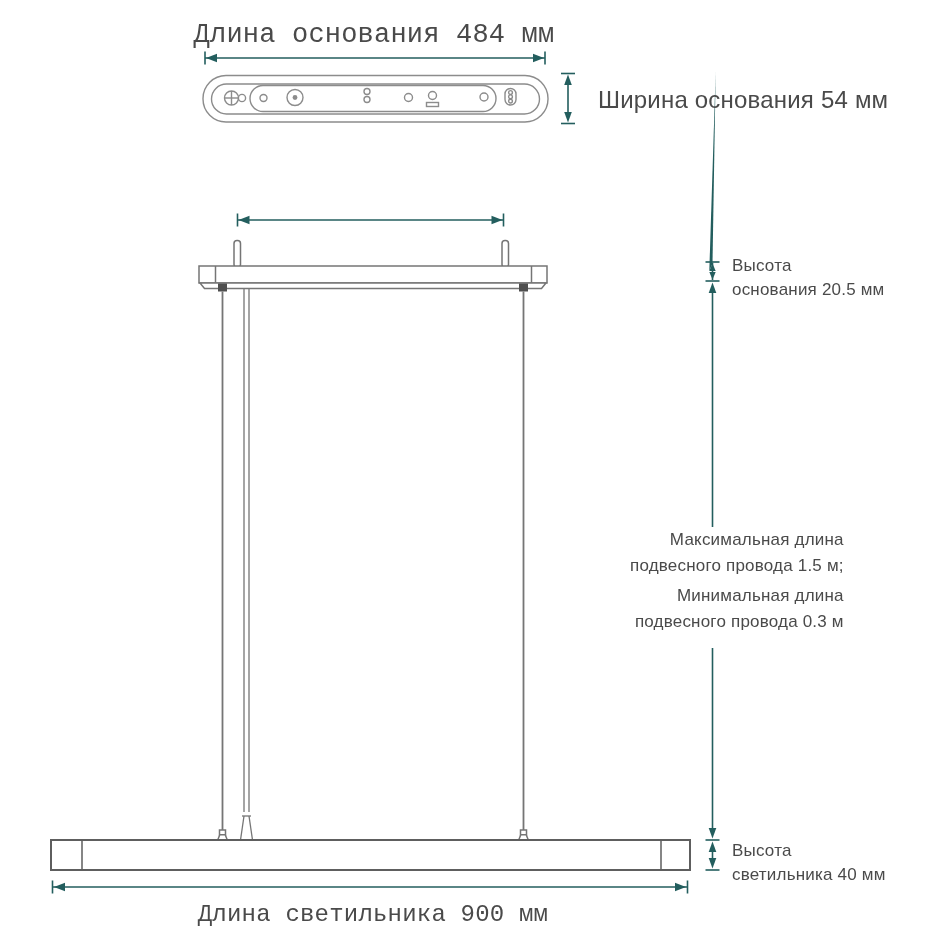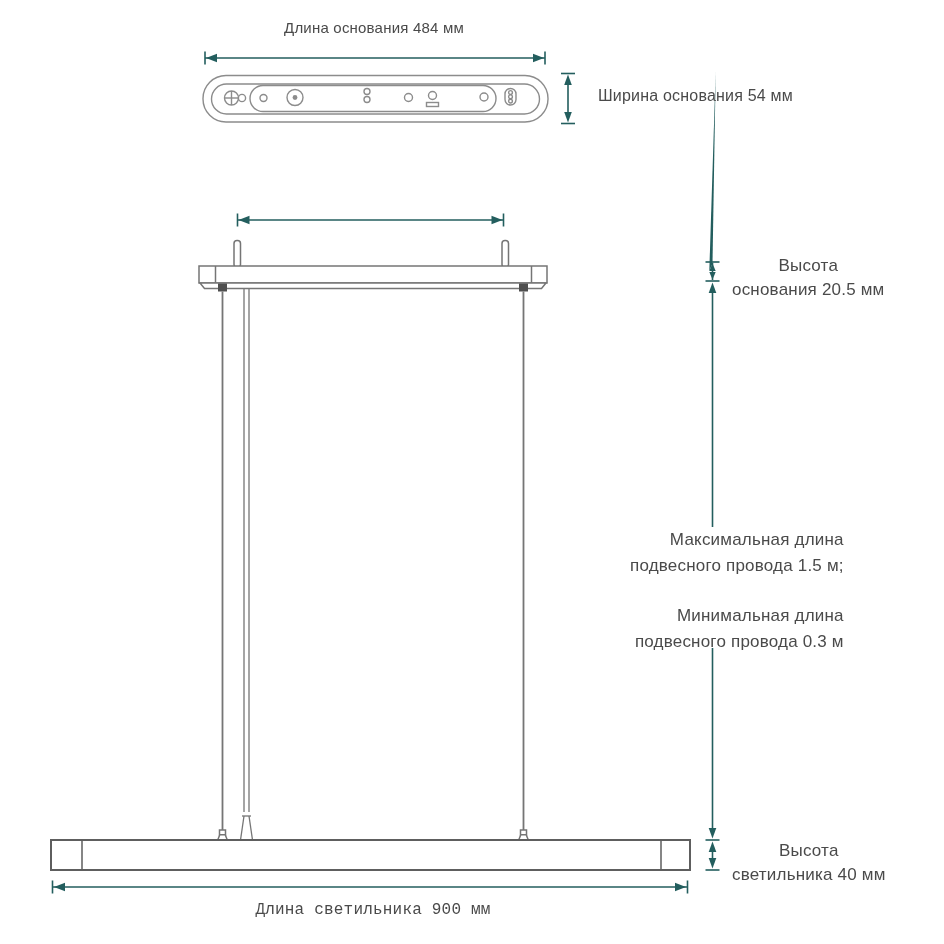--- a/index.html
+++ b/index.html
@@ -12,26 +12,26 @@
     --background:#ffffff;
   }
   html,body{margin:0;padding:0;background:var(--background);}
   #stage{
     position:relative;width:944px;height:944px;background:var(--background);
     font-family:"Liberation Sans", sans-serif;color:var(--text);overflow:hidden;
   }
   svg{position:absolute;left:0;top:0;}
   .lbl{position:absolute;white-space:nowrap;color:var(--text);letter-spacing:.2px;line-height:1.2;}
   .center{transform:translateX(-50%);}
-  .t21{font-size:15px;}
-  .t20{font-size:16px;}
+  .t21{font-size:27px;font-family:Liberation Mono, monospace;}
+  .t20{font-size:24px;}
   .t17{font-size:17px;}
-  .two-line span{display:block;line-height:24px;text-align:center;}
+  .two-line span{display:block;line-height:24px;}
   .wire-note span{display:block;line-height:26px;}
-  .wire-note .gap{margin-top:24px;}
+  .wire-note .gap{margin-top:4px;}
   
   .dim{stroke:var(--dimension-line);stroke-width:1.6;fill:none;}
   .dimfill{fill:var(--dimension-line);stroke:none;}
   .o1{stroke:var(--outline-light);stroke-width:1.4;fill:#fff;}
   .o1n{stroke:var(--outline-light);stroke-width:1.4;fill:none;}
   .o2{stroke:var(--outline-mid);stroke-width:1.5;fill:#fff;}
   .o2n{stroke:var(--outline-mid);stroke-width:1.5;fill:none;}
   .o3{stroke:var(--outline-dark);stroke-width:2;fill:#fff;}
   .o3n{stroke:var(--outline-dark);stroke-width:1.5;fill:none;}
   .wire{stroke:var(--outline-mid);stroke-width:1.8;fill:none;}

